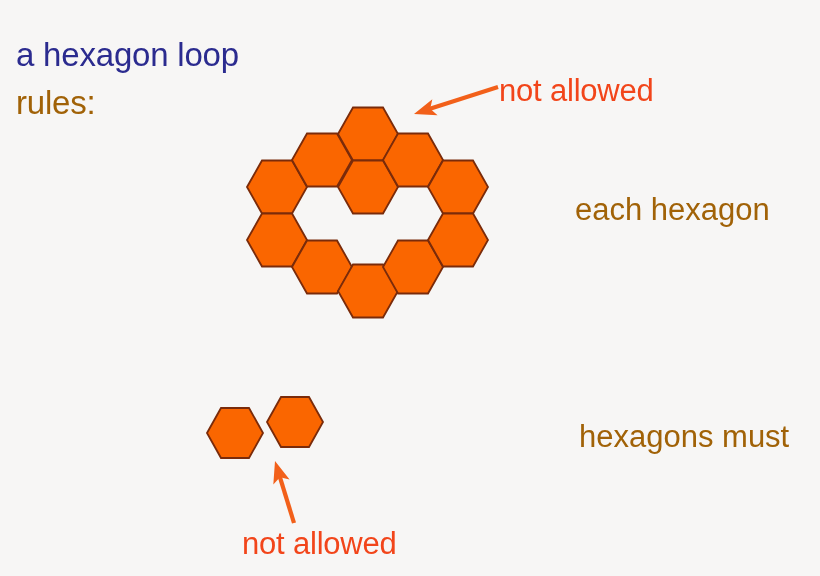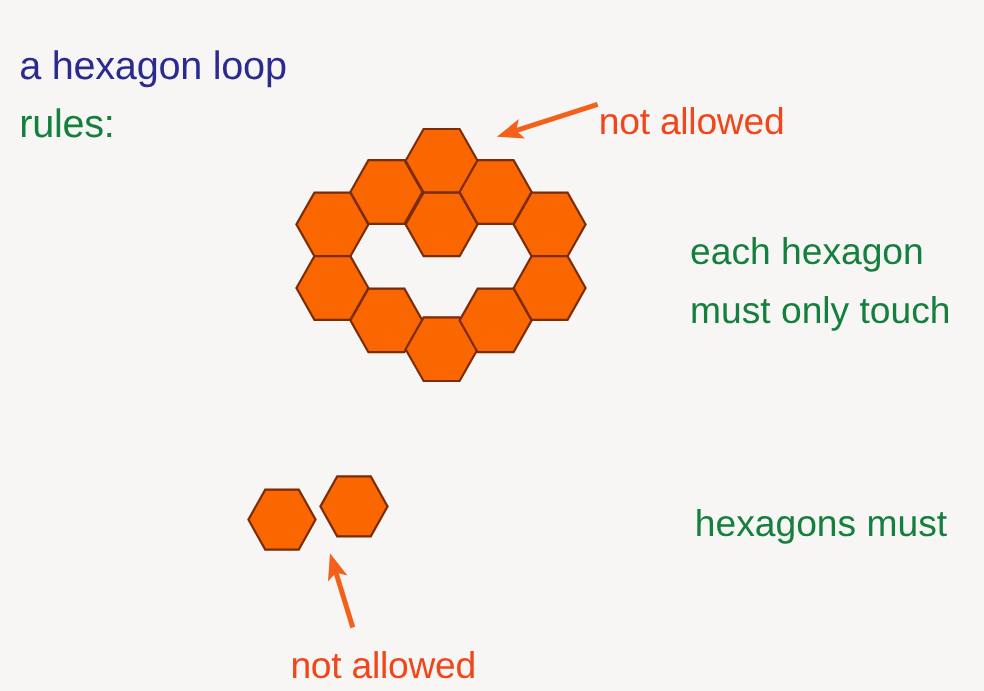--- a/index.html
+++ b/index.html
@@ -22,22 +22,22 @@
   .txt {
     position: absolute;
     white-space: nowrap;
     line-height: 1.0;
     letter-spacing: -0.2px;
   }
   .title-line {
     font-size: 33px;
   }
   .c-blue  { color: #2b2b8f; }
-  .c-dred  { color: #15803d; }
-  .c-orange{ color: #f2451a; margin-top: 11px; }
+  .c-dred  { color: #a16207; }
+  .c-orange{ color: #f2451a; }
 
   #title-blue  { left: 16px; top: 38px; }
   #title-red   { left: 16px; top: 86px; }
 
   #lbl-not-allowed-top { left: 499px; top: 75px; font-size: 31px; }
   #lbl-not-allowed-bot { left: 242px; top: 528px; font-size: 31px; }
 
   .rule-block {
     position: absolute;
     font-size: 31px;
@@ -92,20 +92,19 @@
         <line x1="294" y1="523" x2="279.68803217351683" y2="476.29778919779164" stroke="#f2601a" stroke-width="4.2" stroke-linecap="butt"></line>
         <polygon points="275,461 289.5729947499124,479.5439430547827 279.9810341843616,477.2539010226536 273.3190937272588,484.52497723914433" fill="#f2601a"></polygon>
       </g>
     </svg>
 
   <div class="txt c-orange" id="lbl-not-allowed-top">not allowed</div>
   <div class="txt c-orange" id="lbl-not-allowed-bot">not allowed</div>
 
   <div class="rule-block" id="rule-touch">
     <div class="c-dred">each hexagon</div>
-    <div class="c-dred">must only touch</div>
   </div>
 
   <div class="rule-block" id="rule-edge">
     <div class="c-dred">hexagons must</div>
   </div>
 
 </div>
 
 </body></html>

